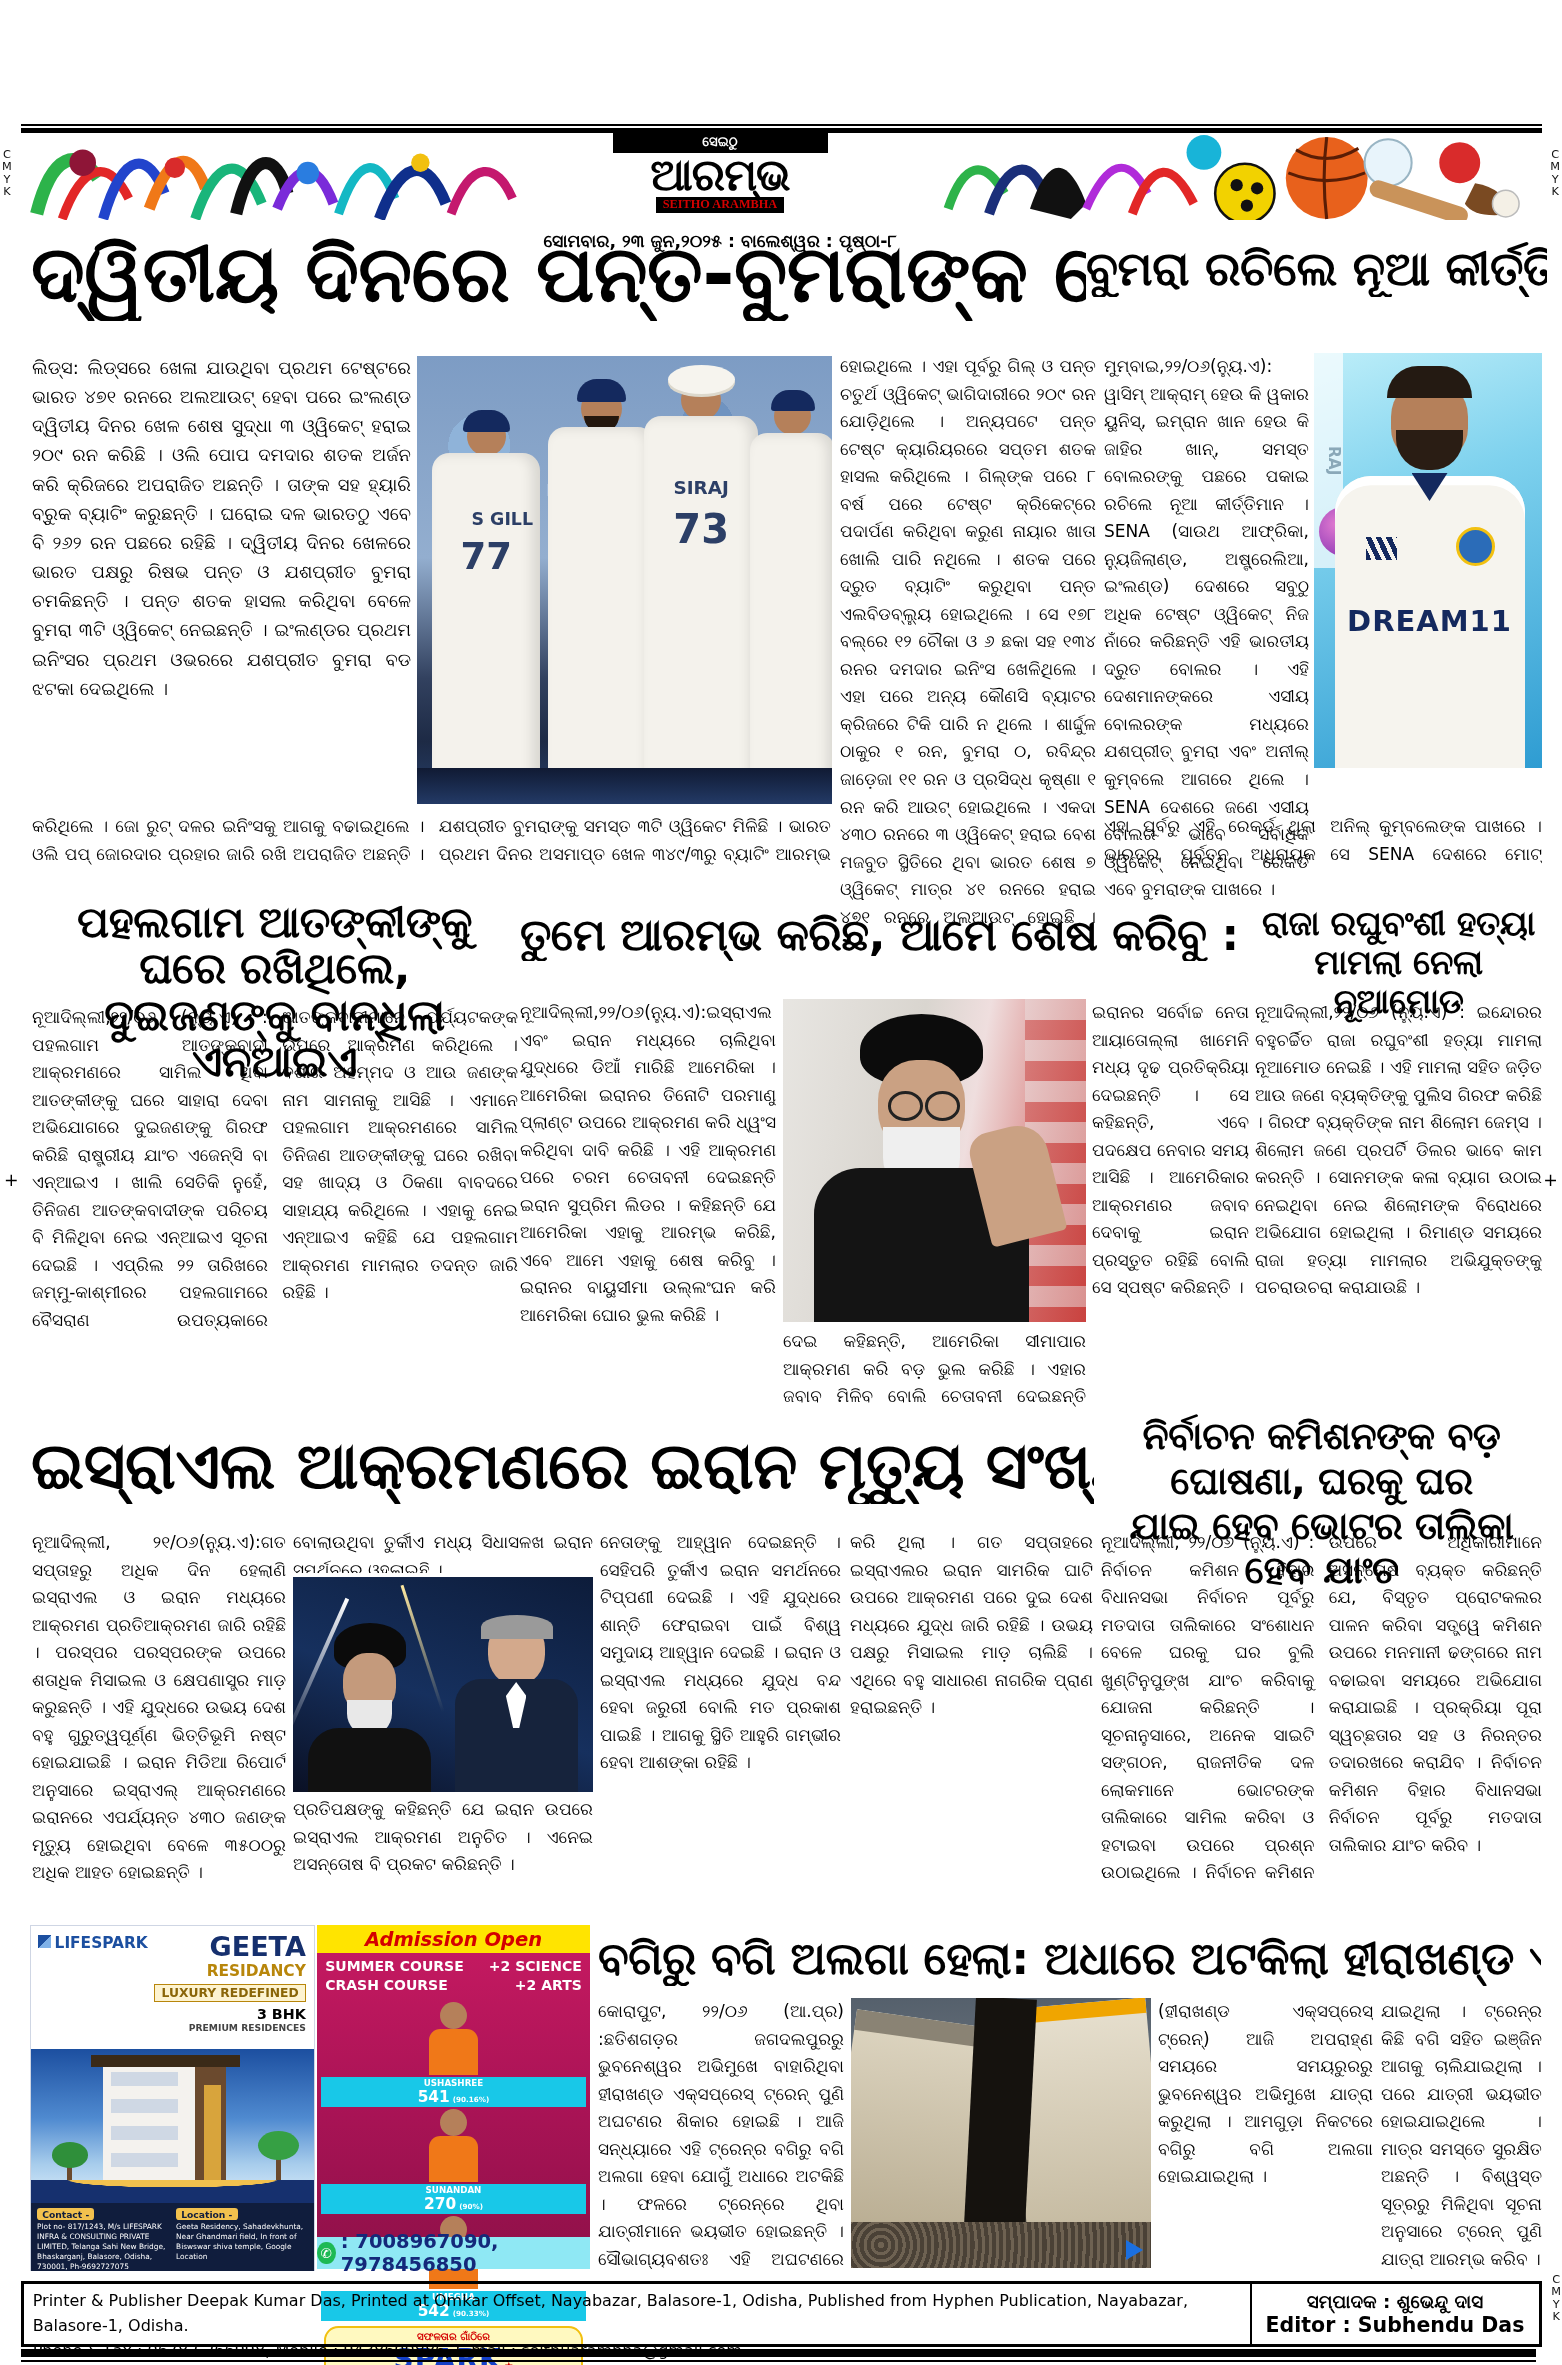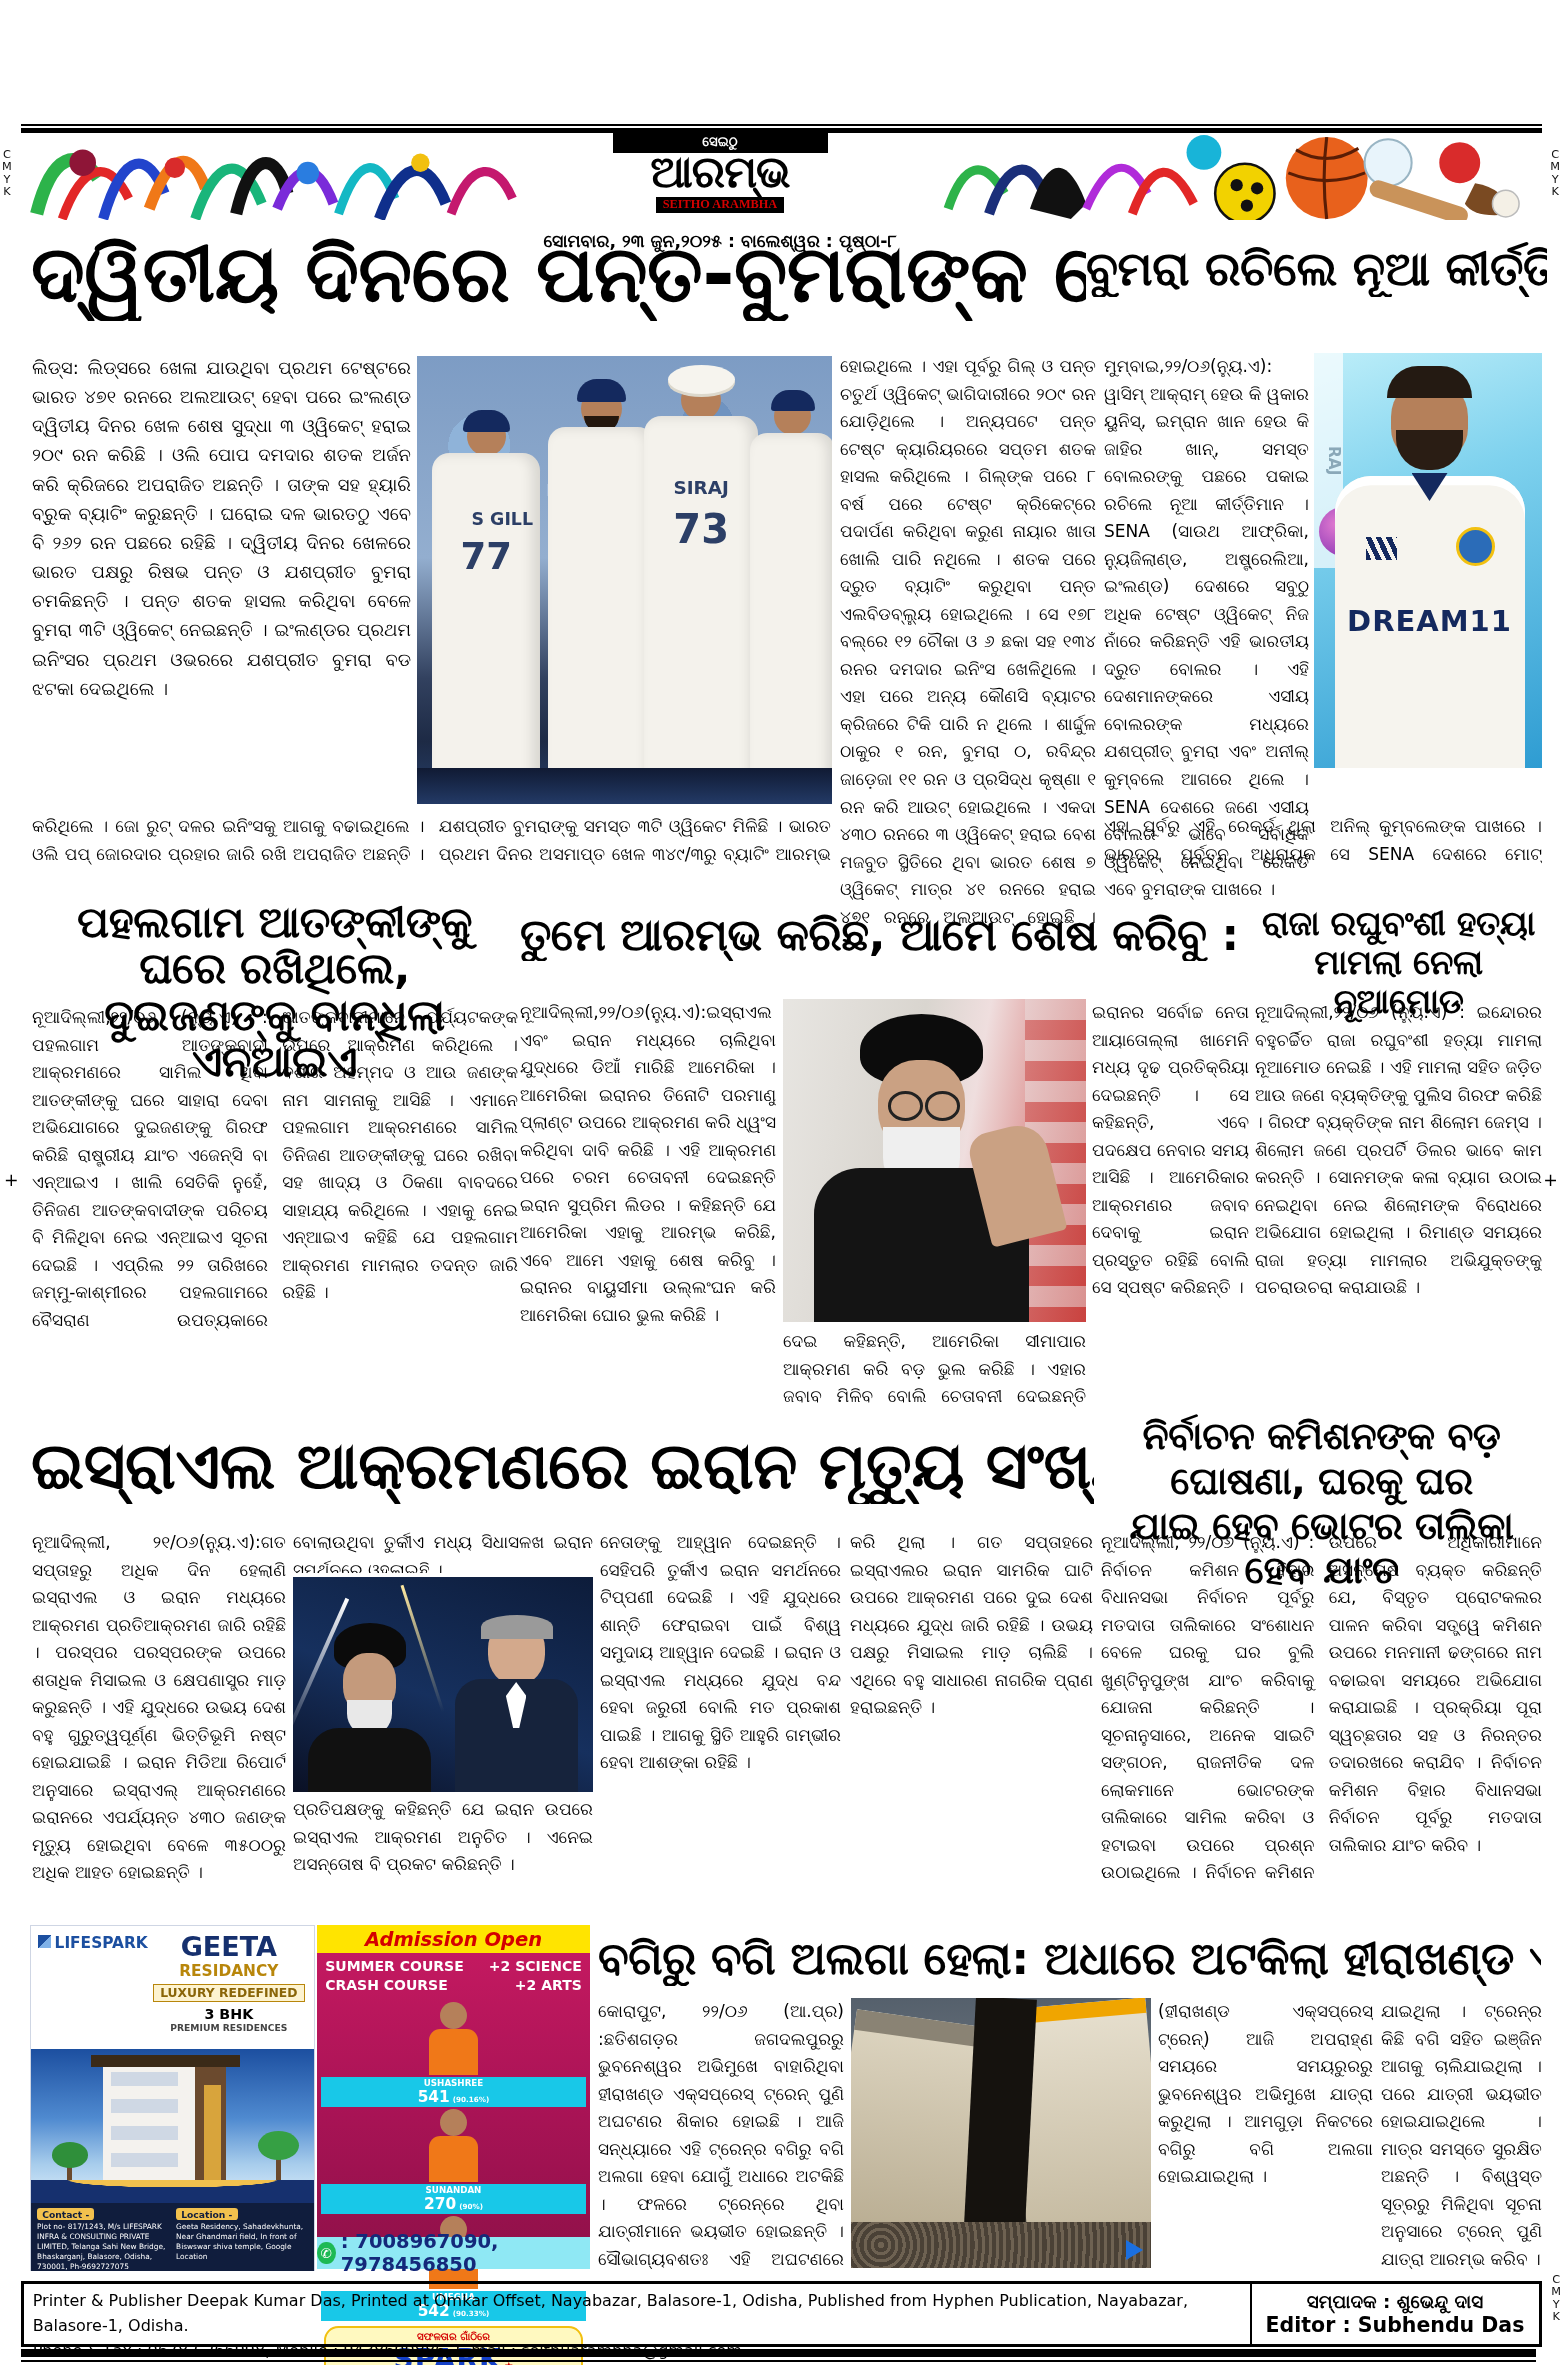--- a/index.html
+++ b/index.html
@@ -83,21 +83,21 @@
       <circle cx="560" cy="80" r="22" fill="#2a7de0"></circle>
       <path d="M620 160 C660 40 700 50 730 130" stroke="#14b8c4" stroke-width="18" fill="none"></path>
       <path d="M700 170 C740 60 790 40 830 140" stroke="#0f2f8c" stroke-width="22" fill="none"></path>
       <circle cx="780" cy="60" r="18" fill="#f2c010"></circle>
       <path d="M840 160 C880 50 930 60 960 130" stroke="#c4186e" stroke-width="18" fill="none"></path>
     </svg>
   </div>
 
   <div class="abs" style="left:505px;top:0;width:389px;height:88px;text-align:center;">
     <div style="margin:0 auto;width:215px;height:20.5px;background:#000;color:#fff;font-size:13.3px;line-height:20.5px;font-weight:bold;">ସେଇଠୁ</div>
-    <div style="font-size:44px;font-weight:bold;line-height:1.0;letter-spacing:-1px;font-family:Liberation Mono, monospace;">ଆରମ୍ଭ</div>
+    <div style="font-size:44px;font-weight:bold;line-height:1.0;letter-spacing:-1px;">ଆରମ୍ଭ</div>
     <div style="display:inline-block;background:#000000;color:#d40000;font-weight:bold;font-size:12.3px;padding:0.5px 7.2px;font-family:Liberation Serif, serif;">SEITHO ARAMBHA</div>
     <div style="font-size:17.4px;font-weight:bold;margin-top:18px;">ସୋମବାର, ୨୩ ଜୁନ,୨୦୨୫ : ବାଲେଶ୍ୱର : ପୃଷ୍ଠା-୮</div>
   </div>
 
   <div class="abs photo" style="left:896px;top:0;width:625px;height:88px;">
     <svg width="625" height="88" viewBox="0 0 1220 172">
       <path d="M60 150 C90 60 130 50 170 120" stroke="#2db34a" stroke-width="18" fill="none"></path>
       <path d="M140 160 C180 40 230 60 250 130" stroke="#1b2f7a" stroke-width="20" fill="none"></path>
       <path d="M220 150 C260 30 300 60 330 140 L300 170 Z" fill="#111"></path>
       <path d="M330 150 C370 60 410 40 450 120" stroke="#b02bd9" stroke-width="16" fill="none"></path>
@@ -231,21 +231,21 @@
   <div>ନିର୍ବାଚନ କମିଶନଙ୍କ ବଡ଼ ଘୋଷଣା, ଘରକୁ ଘର</div>
   <div>ଯାଇ ହେବ ଭୋଟର ତାଲିକା ହେବ ଯାଂଚ</div>
 </div>
 <div class="abs bt cols2" style="left:1101px;top:1529px;width:441px;height:387px;">ନୂଆଦିଲ୍ଲୀ, ୨୨/୦୬ (ନ୍ୟୁ.ଏ) : ନିର୍ବାଚନ କମିଶନ ବିହାର ବିଧାନସଭା ନିର୍ବାଚନ ପୂର୍ବରୁ ମତଦାତା ତାଲିକାରେ ସଂଶୋଧନ ବେଳେ ଘରକୁ ଘର ବୁଲି ଖୁଣ୍ଟିନୁପୁଙ୍ଖ ଯାଂଚ କରିବାକୁ ଯୋଜନା କରିଛନ୍ତି । ସୂଚନାନୁସାରେ, ଅନେକ ସାଇଟି ସଙ୍ଗଠନ, ରାଜନୀତିକ ଦଳ ଲୋକମାନେ ଭୋଟରଙ୍କ ତାଲିକାରେ ସାମିଲ କରିବା ଓ ହଟାଇବା ଉପରେ ପ୍ରଶ୍ନ ଉଠାଇଥିଲେ । ନିର୍ବାଚନ କମିଶନ ଉପରେ ଅଧିକାରୀମାନେ ଅସନ୍ତୋଷ ବ୍ୟକ୍ତ କରିଛନ୍ତି ଯେ, ବିସ୍ତୃତ ପ୍ରୋଟକଲର ପାଳନ କରିବା ସତ୍ତ୍ୱେ କମିଶନ ଉପରେ ମନମାନୀ ଢଙ୍ଗରେ ନାମ ବଢାଇବା ସମୟରେ ଅଭିଯୋଗ କରାଯାଇଛି । ପ୍ରକ୍ରିୟା ପୂରା ସ୍ୱଚ୍ଛତାର ସହ ଓ ନିରନ୍ତର ତଦାରଖରେ କରାଯିବ । ନିର୍ବାଚନ କମିଶନ ବିହାର ବିଧାନସଭା ନିର୍ବାଚନ ପୂର୍ବରୁ ମତଦାତା ତାଲିକାର ଯାଂଚ କରିବ ।</div>
 
 <div class="abs geeta" style="left:30px;top:1925px;width:283px;height:344px;">
   <div style="position:relative;height:123px;background:#fff;">
     <div style="position:absolute;left:7.2px;top:8.2px;font-weight:bold;color:#1c4fa0;font-size:15.4px;">
       <span style="display:inline-block;width:13.3px;height:13.3px;background:linear-gradient(135deg,#1c4fa0 50%,#7fb1e8 50%);margin-right:3.1px;"></span><span>LIFESPARK</span>
     </div>
-    <div style="position:absolute;right:8.2px;top:5.1px;width:154px;text-align:center;">
+    <div style="position:absolute;right:8.2px;top:5.1px;width:154px;text-align:right;">
       <div style="font-size:27px;font-weight:bold;color:#16306e;">GEETA</div>
       <div style="font-size:15.4px;font-weight:bold;color:#b8860b;">RESIDANCY</div>
       <div style="margin:4.1px auto;display:inline-block;border:1.5px solid #b8860b;background:#fdf3d0;color:#8a6508;font-weight:bold;font-size:12.3px;padding:1px 6.1px;">LUXURY REDEFINED</div>
       <div style="font-size:14.3px;font-weight:bold;">3 BHK</div>
       <div style="font-size:9.2px;font-weight:bold;color:#444;">PREMIUM RESIDENCES</div>
     </div>
   </div>
   <div class="g-sky" style="position:relative;height:154px;">
     <div style="position:absolute;left:72px;top:15.4px;width:123px;height:138px;background:#f4f2ee;box-shadow:inset -31px 0 0 #6b4a2e;">
       <div style="position:absolute;left:8.2px;top:7.2px;width:67px;height:123px;background:repeating-linear-gradient(180deg,#cfd8e4 0 14.3px,#f4f2ee 14.3px 27px);"></div>

